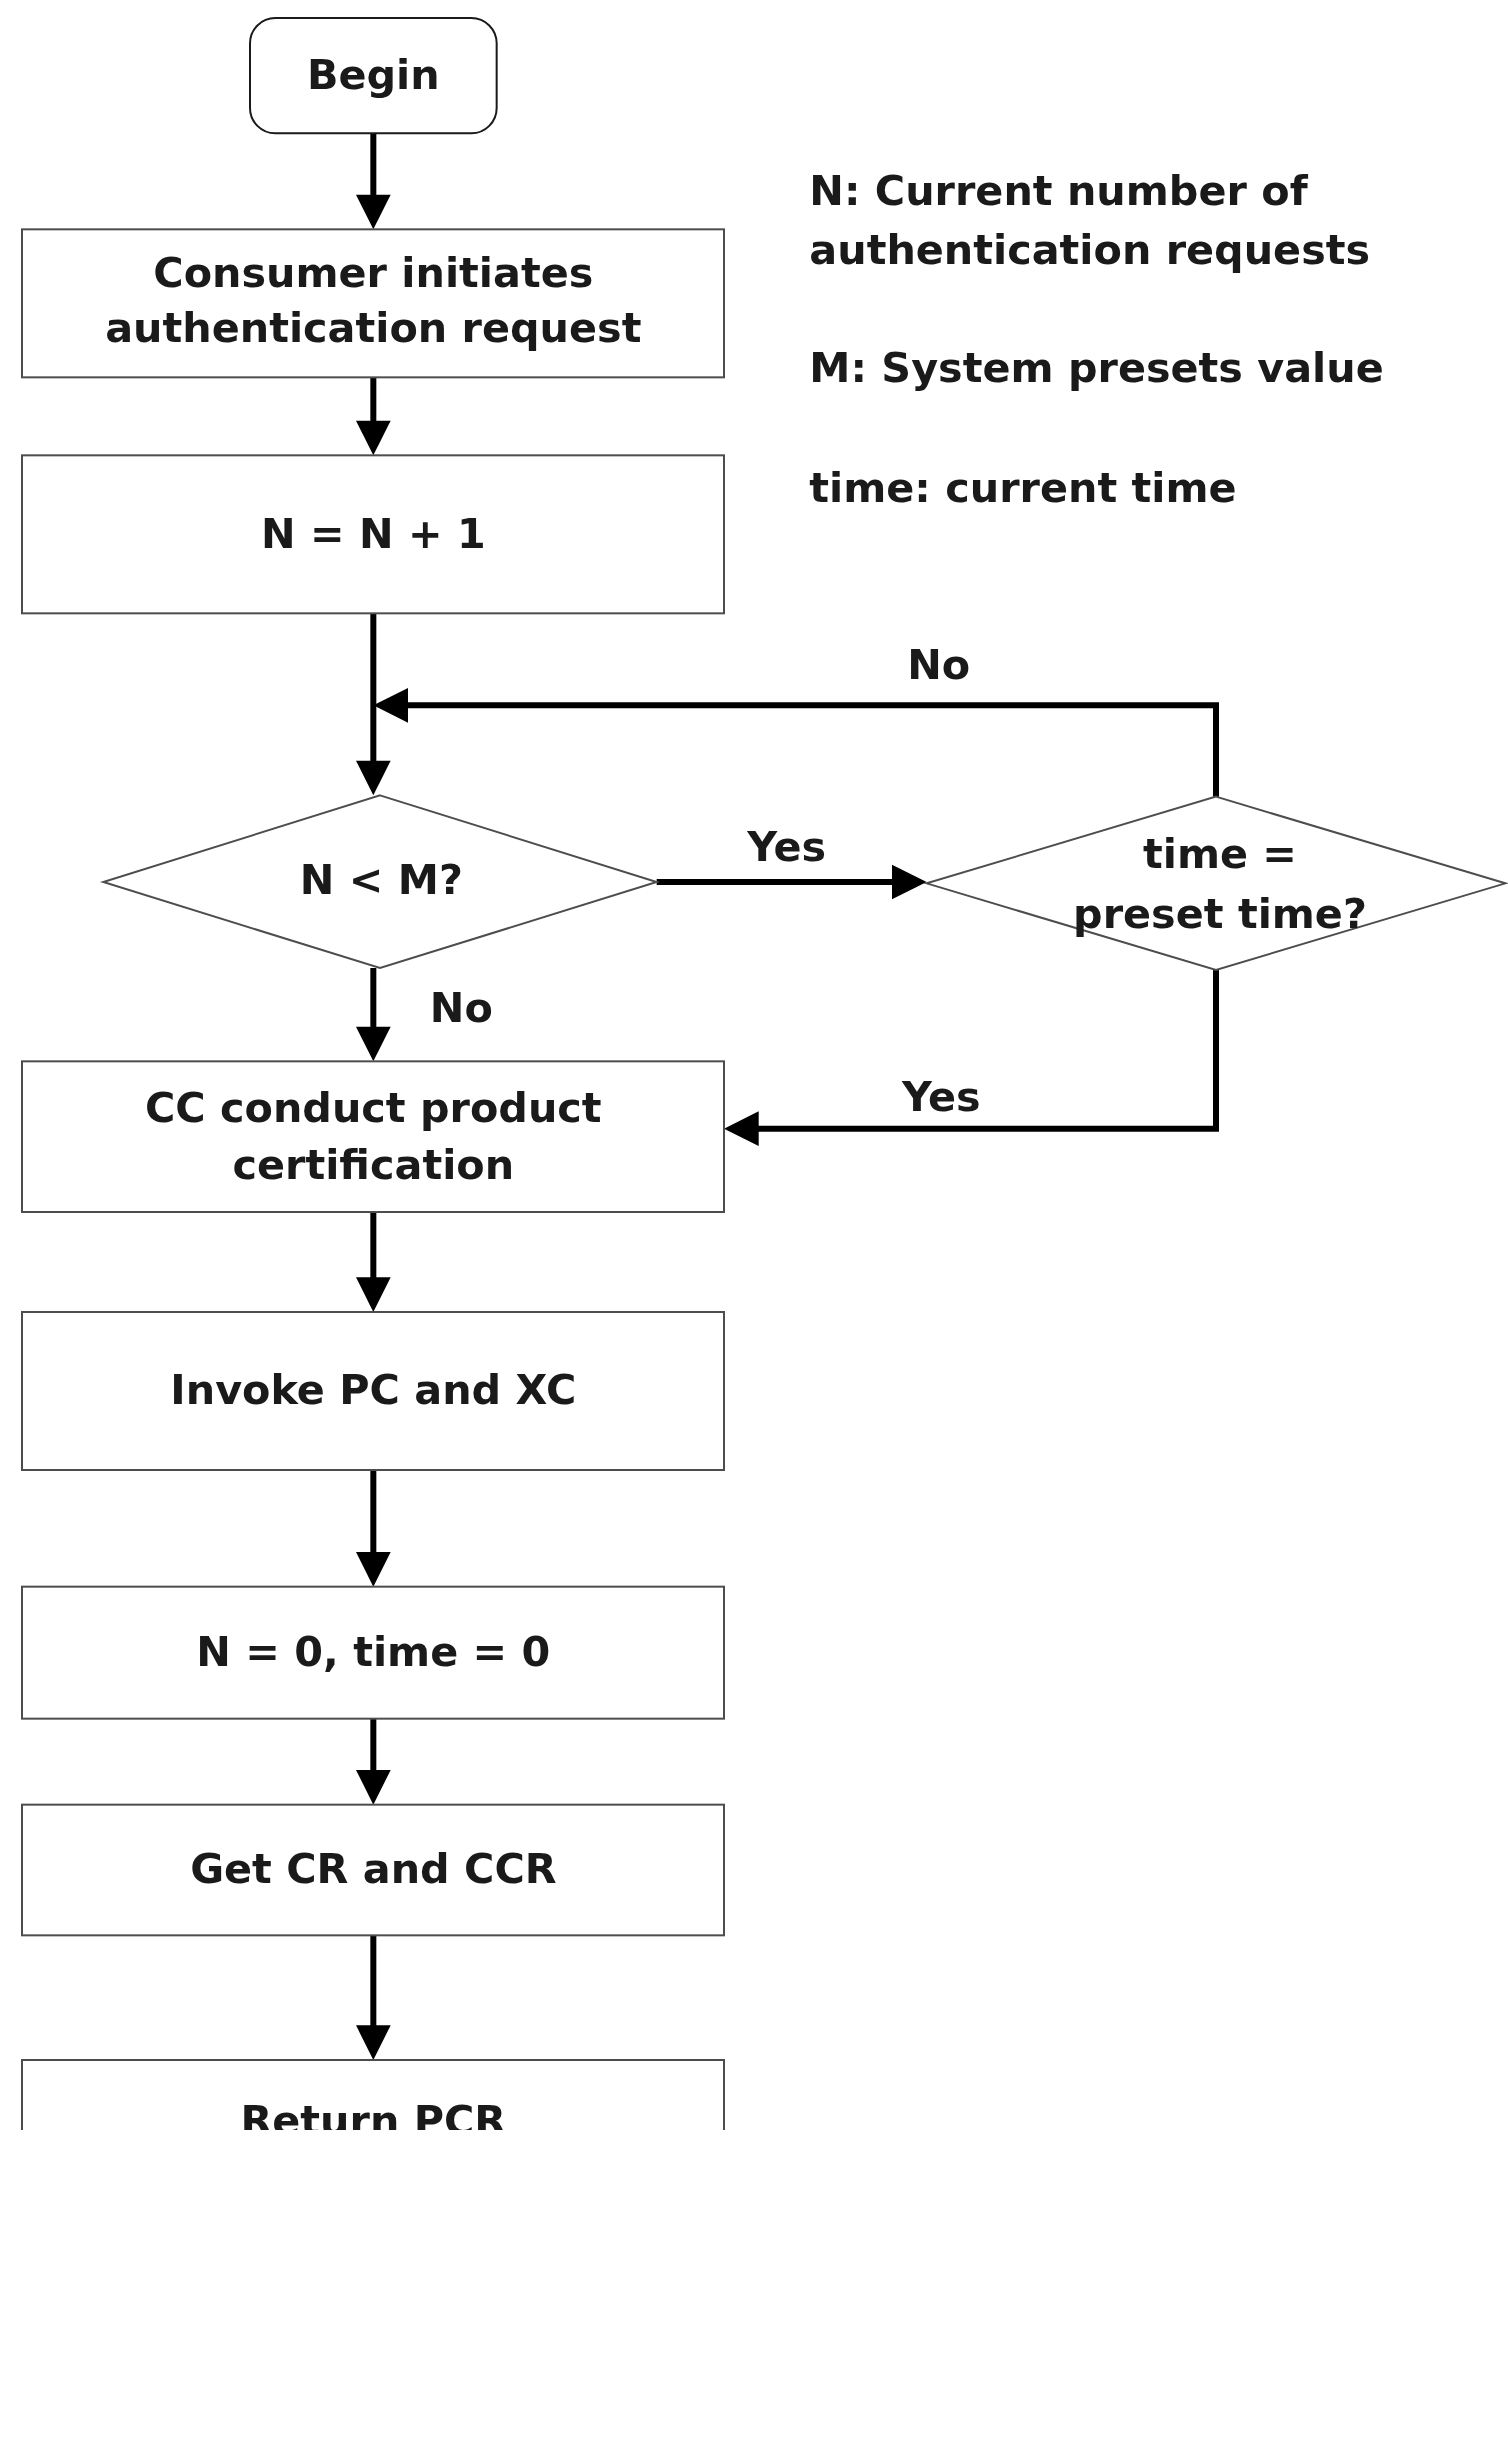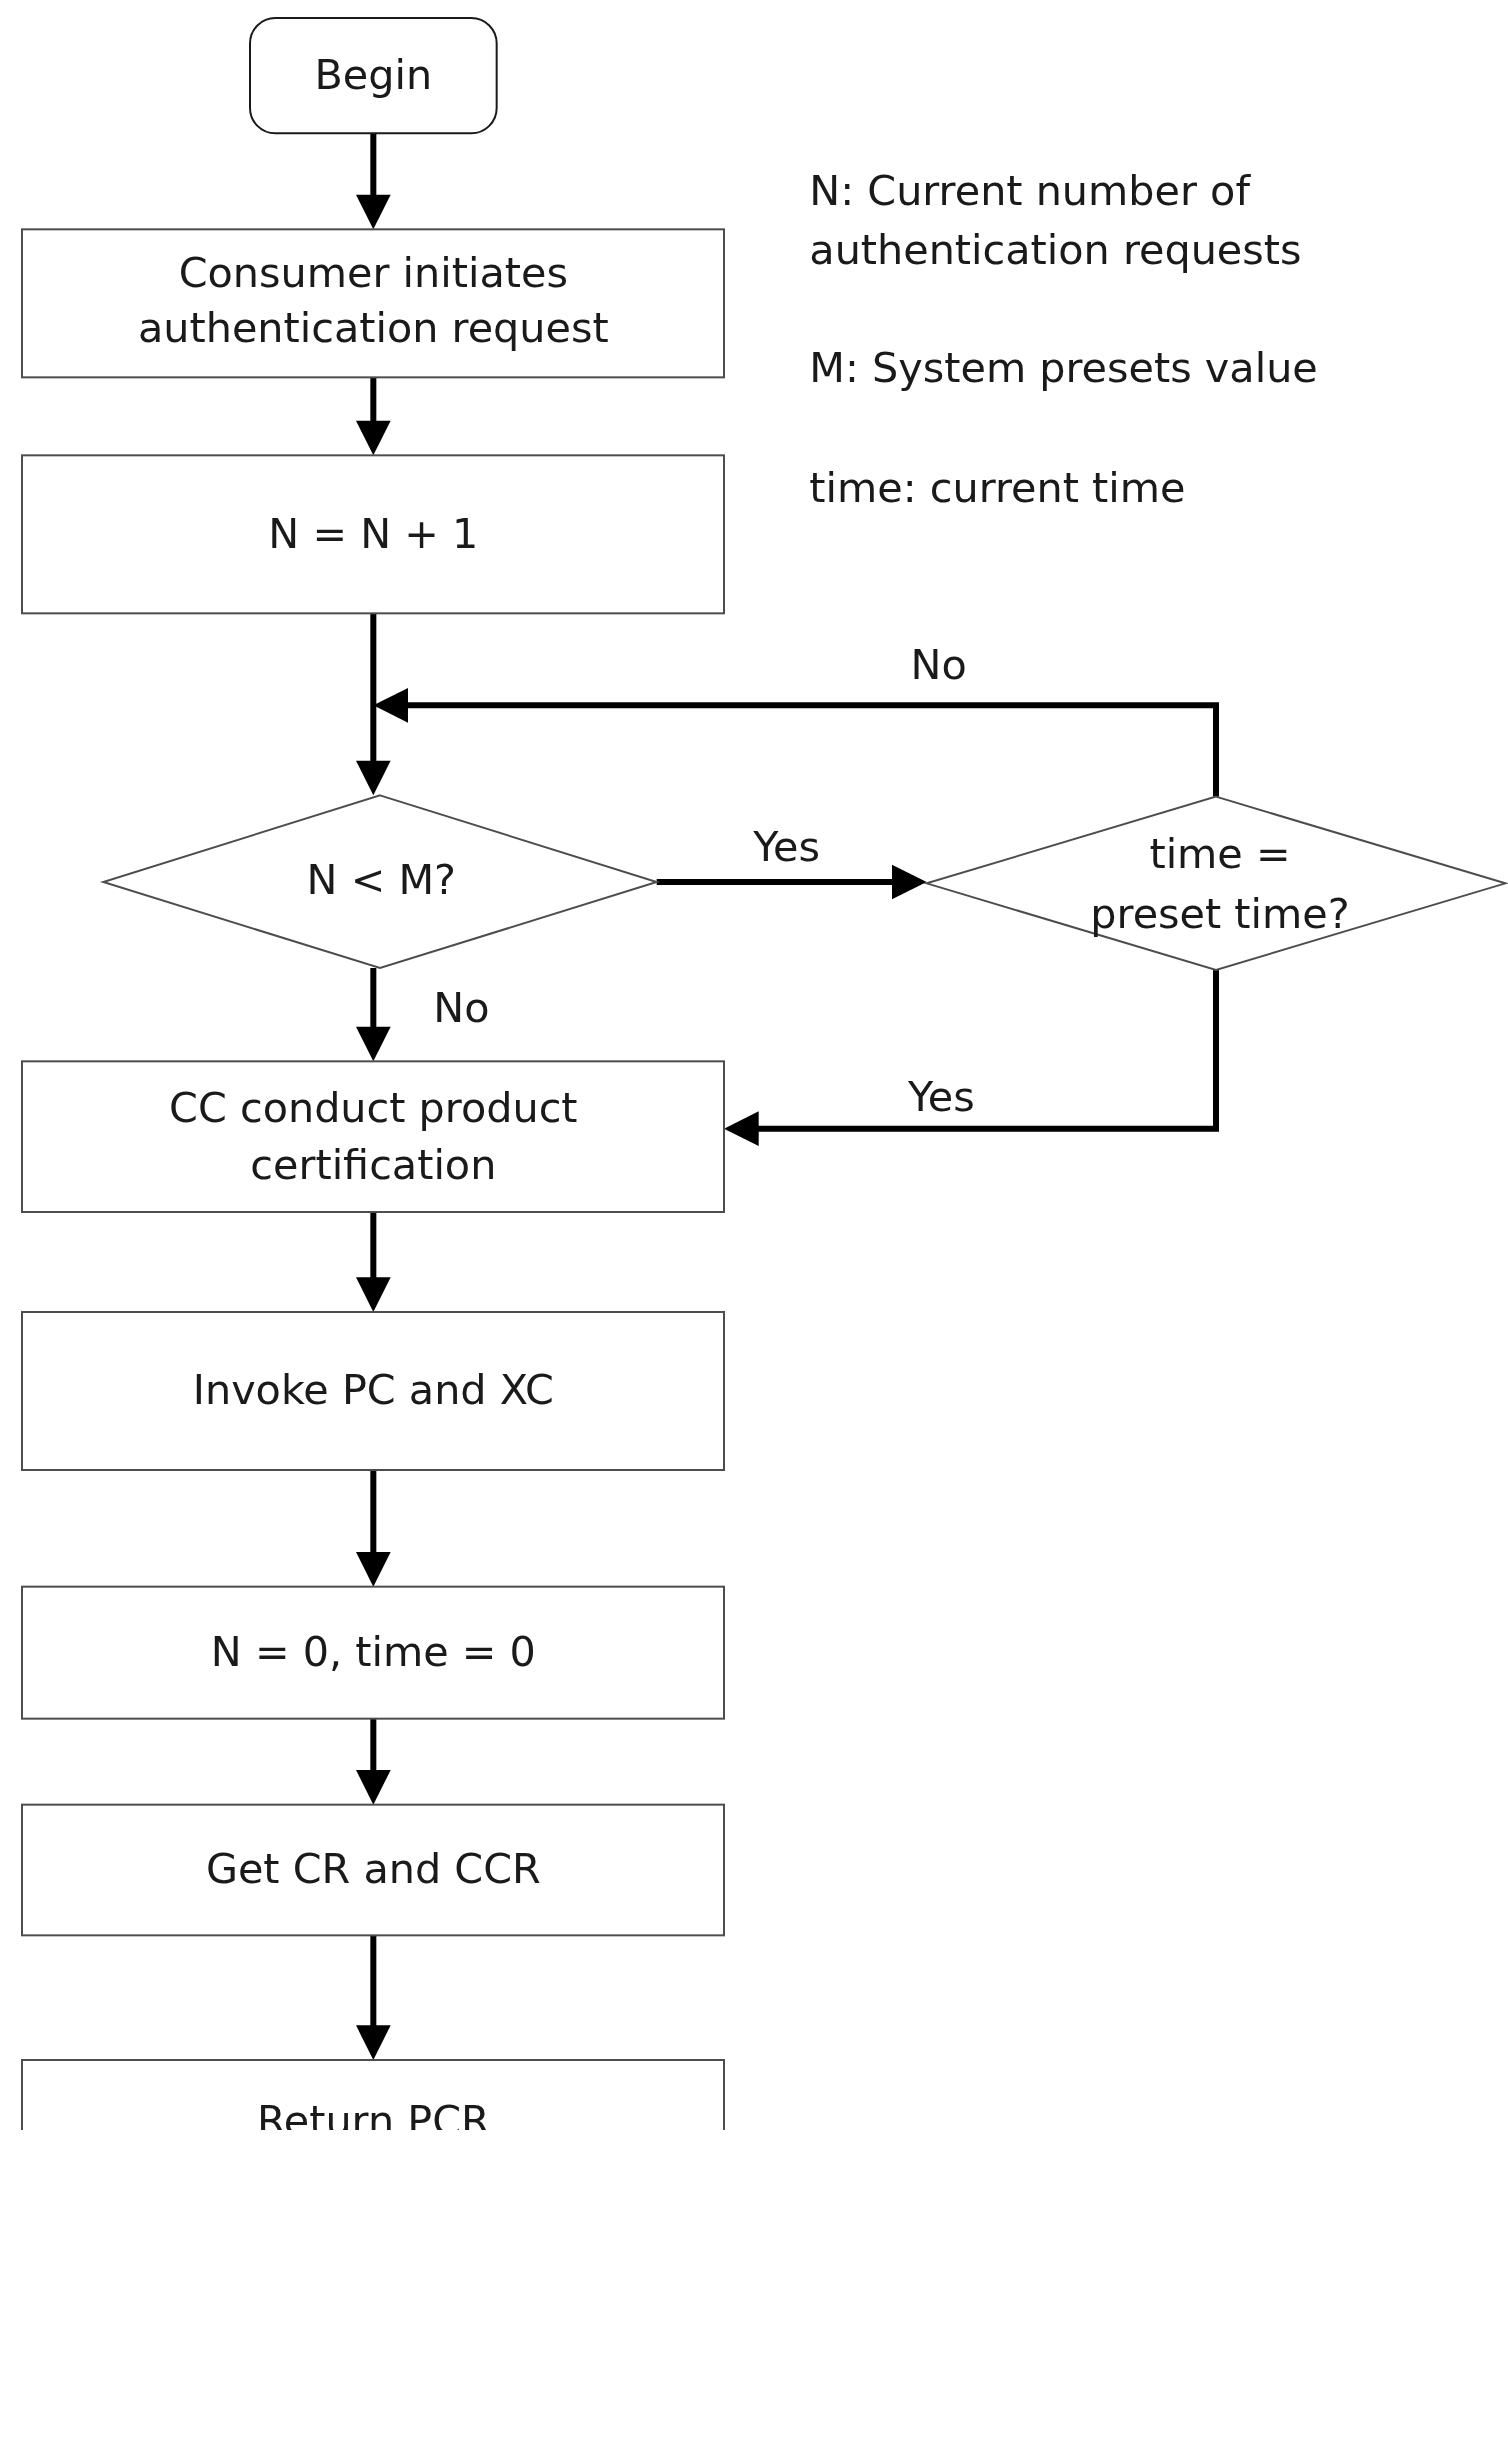--- a/index.html
+++ b/index.html
@@ -10,20 +10,21 @@
   }
   body {
     font-family: "DejaVu Sans", sans-serif;
   }
   #canvas {
     position: relative;
     width: 1508px;
     height: 2130px;
     background: #ffffff;
     overflow: hidden;
+    font-weight: bold;
   }
   svg#flow {
     position: absolute;
     left: 0;
     top: 0;
     width: 1508px;
     height: 2462px;
     display: block;
   }
   .node-rect {

